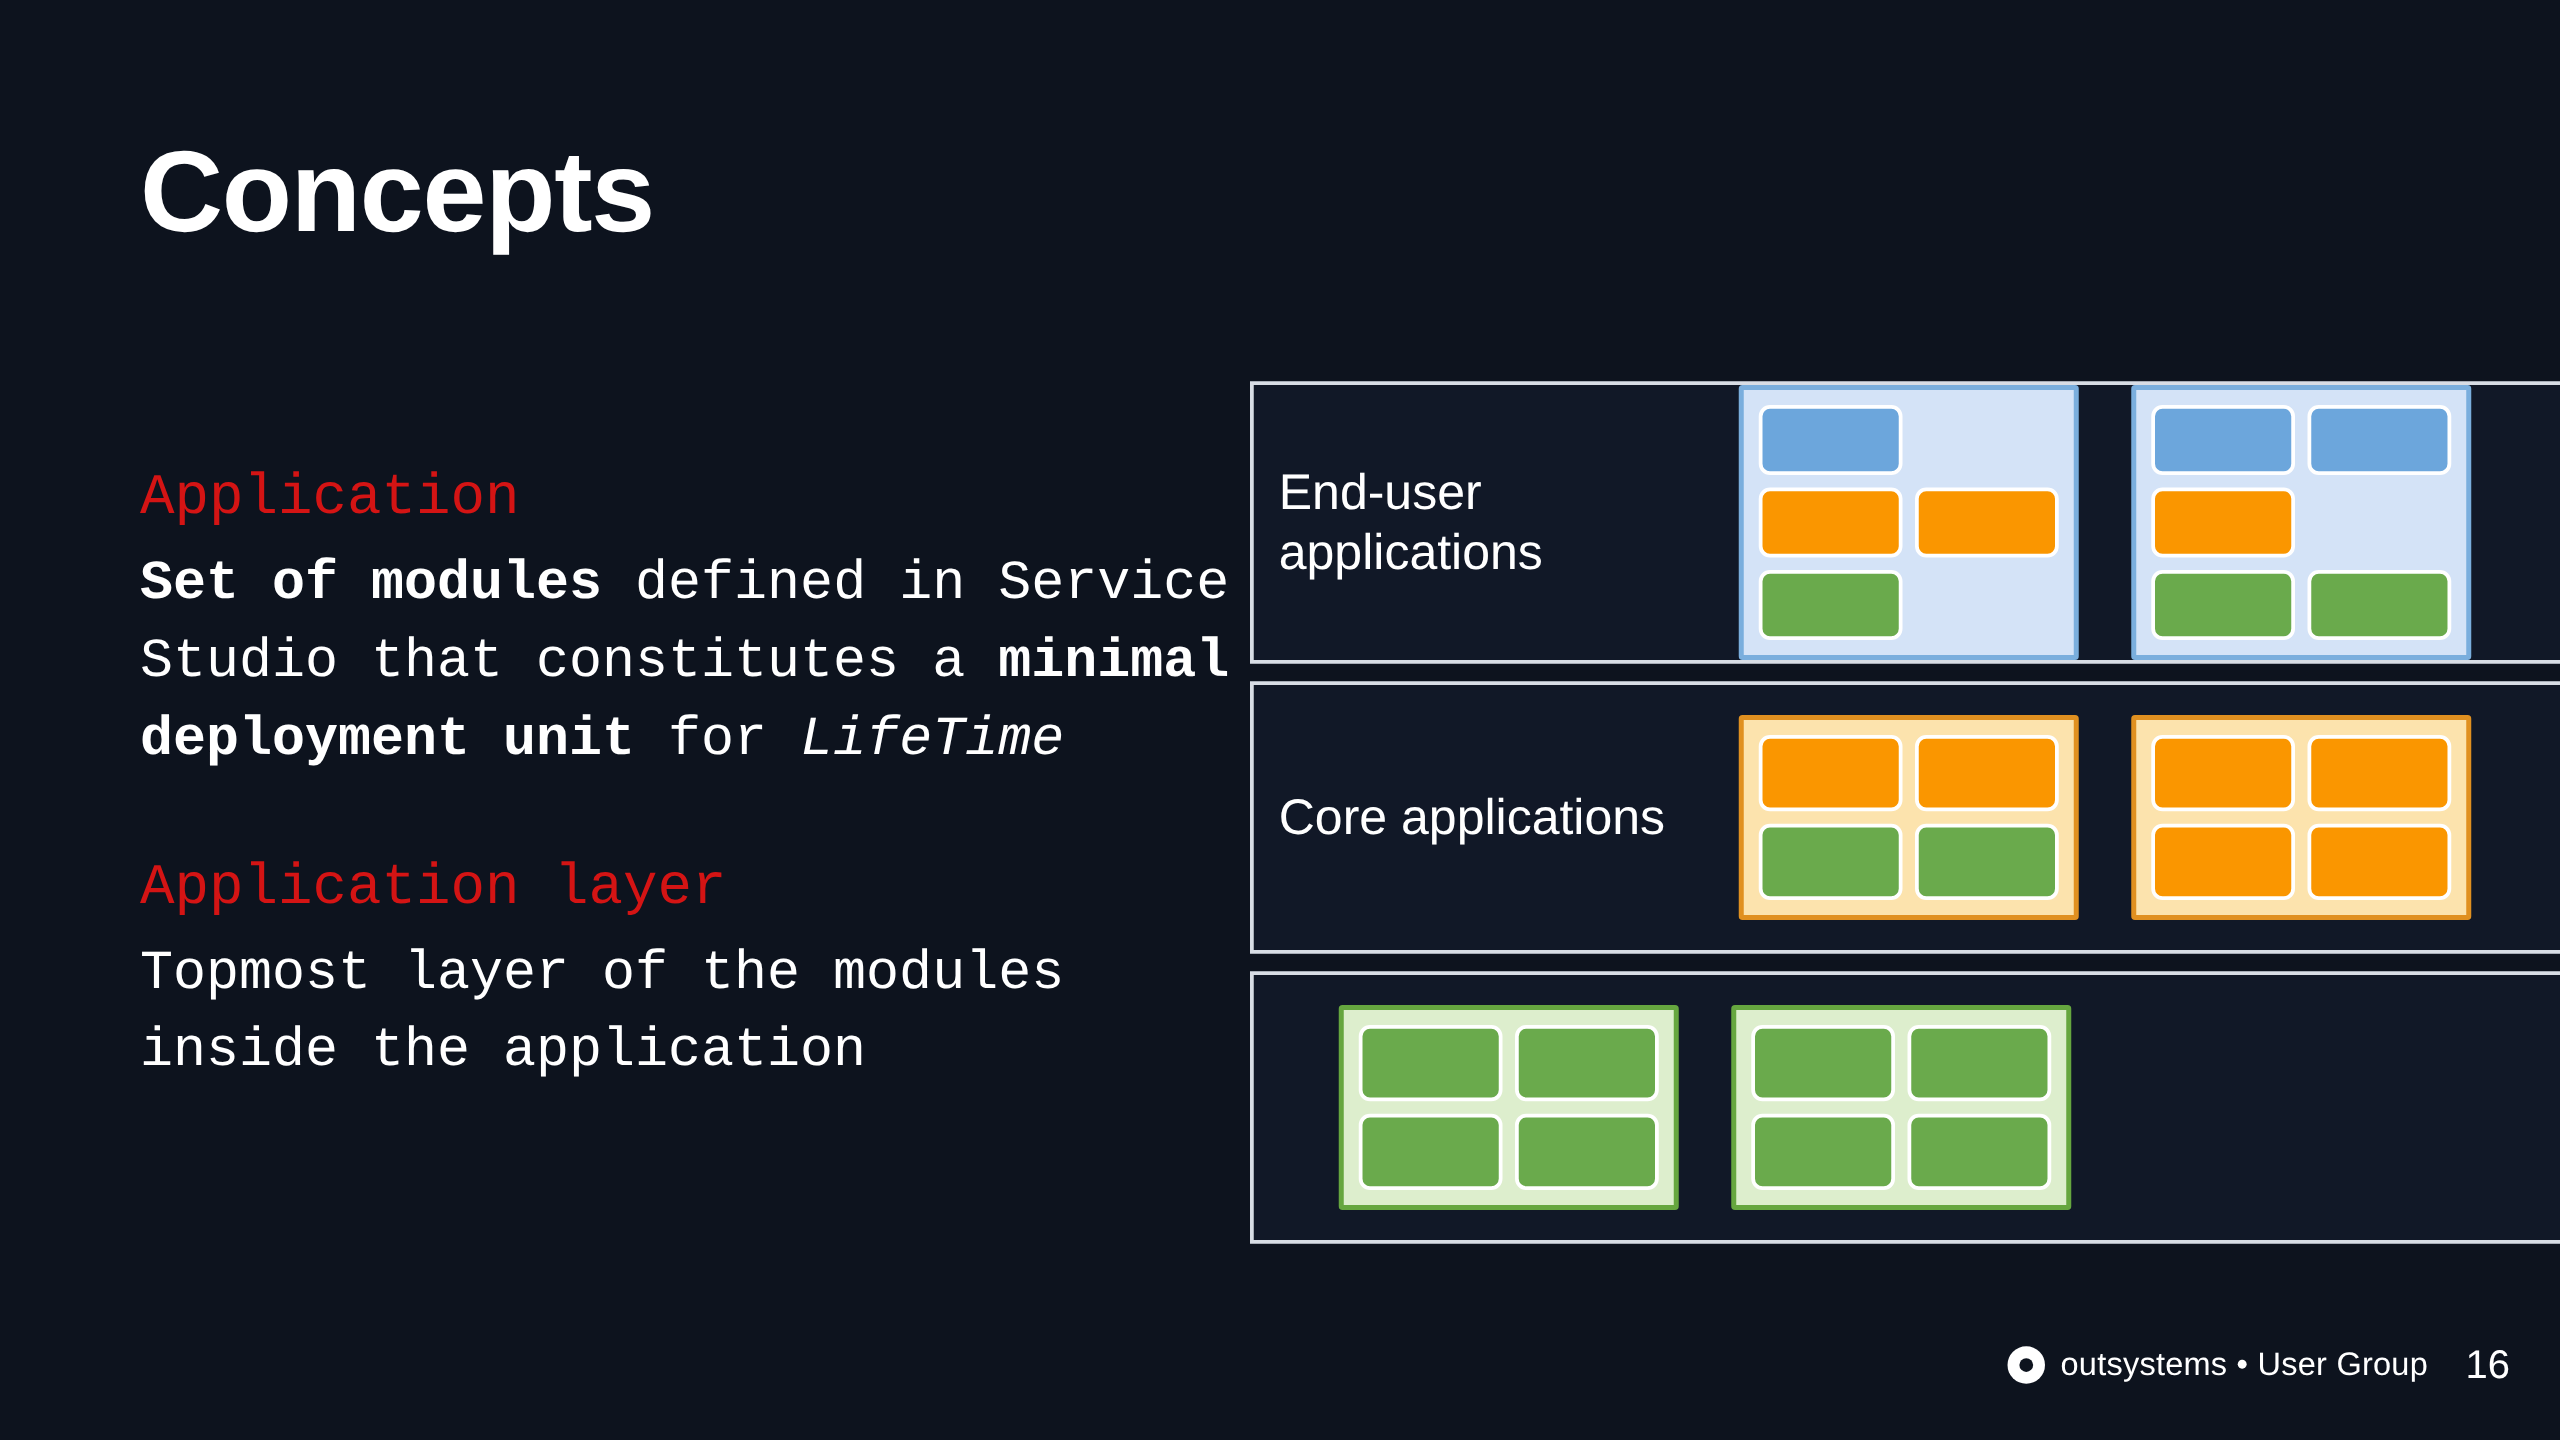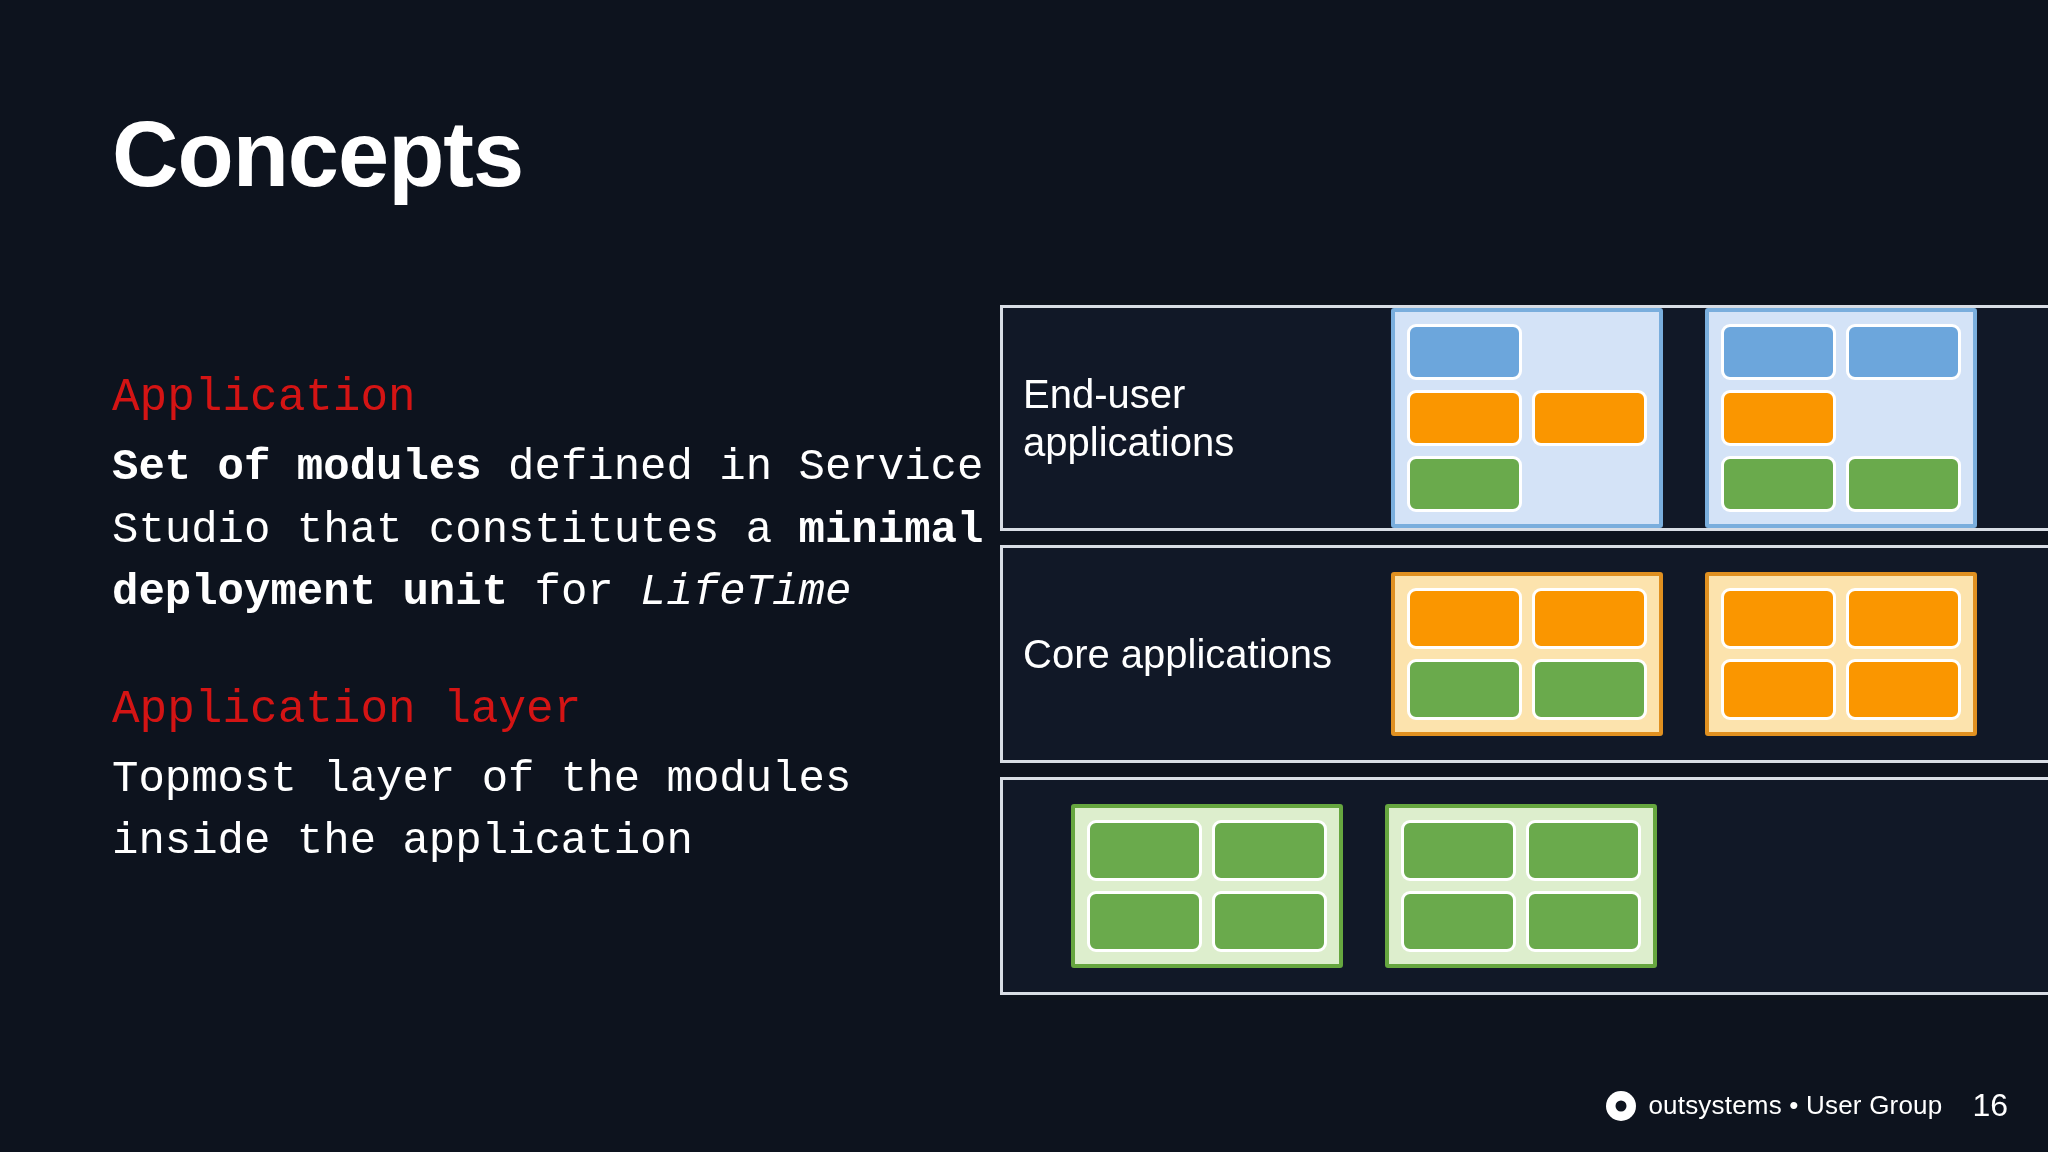--- a/index.html
+++ b/index.html
@@ -128,21 +128,21 @@
   }
   .module.blue   { background: #6ca6dc; }
   .module.orange { background: #fa9600; }
   .module.green  { background: #6aaa4c; }
   .module.empty  { background: transparent; border-color: transparent; }
 
   
   .footer {
     position: absolute;
     right: 40px;
-    bottom: 28px;
+    bottom: 42px;
     display: flex;
     align-items: center;
     gap: 12px;
     color: #ffffff;
     font-size: 26px;
   }
   .logo-mark {
     width: 30px;
     height: 30px;
     border-radius: 50%;

